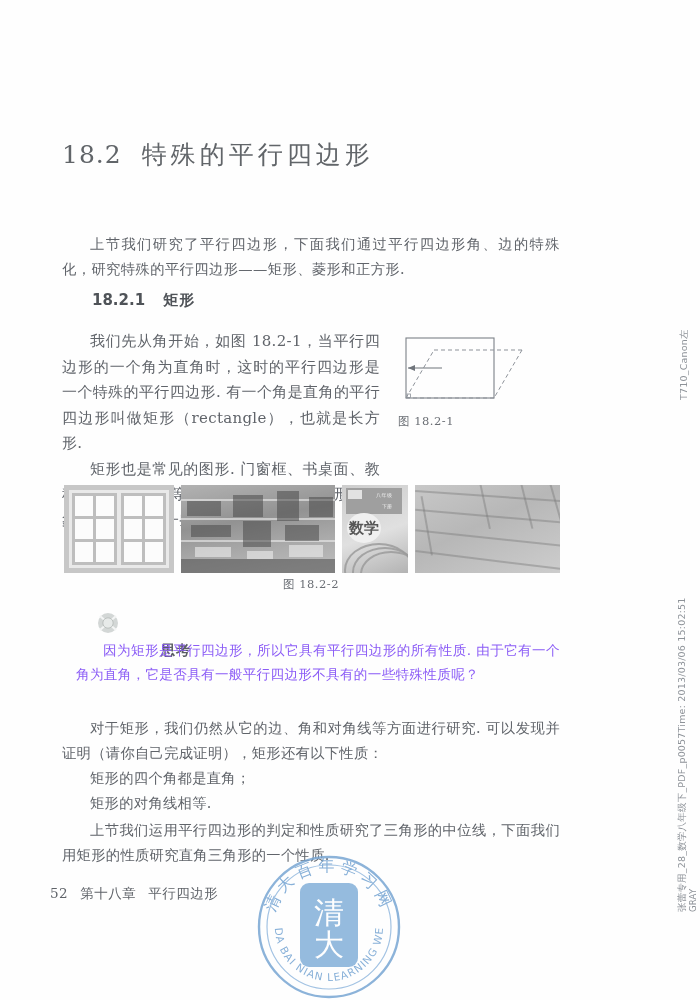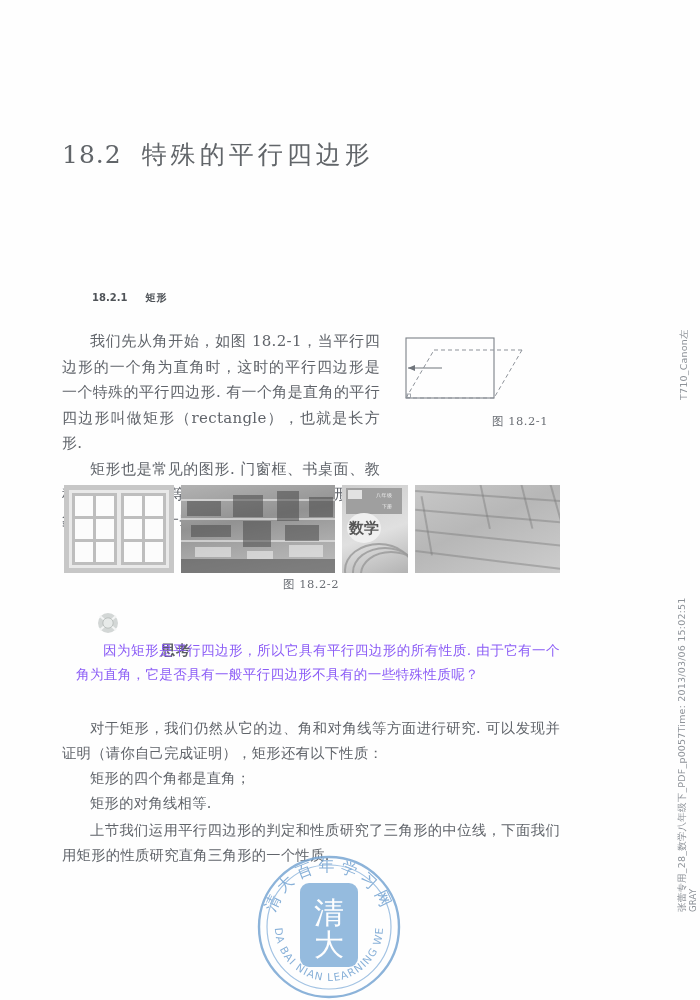--- a/index.html
+++ b/index.html
@@ -50,21 +50,21 @@
     text-indent: 28px;
     color: #60646a;
     letter-spacing: 0.4px;
   }
 
   
   .sub-head {
     position: absolute;
     left: 92px;
     top: 291px;
-    font-size: 10px;
+    font-size: 15px;
     font-weight: bold;
     color: #4f5358;
     font-family: "DejaVu Sans", "Liberation Sans", sans-serif;
     white-space: nowrap;
   }
   .sub-head .sub-ttl { margin-left: 18px; letter-spacing: 1px; }
 
   
   .body-col-1 {
     position: absolute;
@@ -83,21 +83,21 @@
   
   .fig1-wrap {
     position: absolute;
     left: 398px;
     top: 332px;
     width: 165px;
   }
   .fig1-canvas { width: 150px; height: 78px; display: block; }
   .fig-cap {
     margin-top: 4px;
-    text-align: right;
+    text-align: left;
     font-size: 11.5px;
     color: #6a6e74;
     letter-spacing: 0.5px;
     width: 150px;
   }
 
   
   .photos {
     position: absolute;
     left: 64px;
@@ -324,20 +324,21 @@
 </style>
 </head>
 <body>
 
 <div class="page">
 
   <div class="section-head">
     <span class="num">18.2</span><span class="ttl">特殊的平行四边形</span>
   </div>
 
+  <div class="intro">上节我们研究了平行四边形，下面我们通过平行四边形角、边的特殊化，研究特殊的平行四边形——矩形、菱形和正方形.</div>
 
   <div class="sub-head">
     <span>18.2.1</span><span class="sub-ttl">矩形</span>
   </div>
 
   <div class="body-col-1">
     <p>我们先从角开始，如图 18.2-1，当平行四边形的一个角为直角时，这时的平行四边形是一个特殊的平行四边形. 有一个角是直角的平行四边形叫做矩形（rectangle），也就是长方形.</p>
     <p>矩形也是常见的图形. 门窗框、书桌面、教科书封面、地砖等（图 18.2-2）都有矩形的形象. 你还能举出一些例子吗？</p>
   </div>
 
@@ -435,20 +436,23 @@
   <div class="think-body">因为矩形是平行四边形，所以它具有平行四边形的所有性质. 由于它有一个角为直角，它是否具有一般平行四边形不具有的一些特殊性质呢？</div>
 
   <div class="prop-para">对于矩形，我们仍然从它的边、角和对角线等方面进行研究. 可以发现并证明（请你自己完成证明），矩形还有以下性质：</div>
   <div class="prop-list">
     <div>矩形的四个角都是直角；</div>
     <div>矩形的对角线相等.</div>
   </div>
 
   <div class="closing">上节我们运用平行四边形的判定和性质研究了三角形的中位线，下面我们用矩形的性质研究直角三角形的一个性质.</div>
 
+  <div class="footer">
+    <span class="pg">52</span><span class="ch">第十八章</span><span>平行四边形</span>
+  </div>
 
   <div class="vmeta vmeta-top">T710_Canon左</div>
   <div class="vmeta vmeta-main">张蕾专用_28_数学八年级下_PDF_p0057Time: 2013/03/06 15:02:51</div>
   <div class="vmeta vmeta-gray">GRAY</div>
 
   <svg class="seal" viewBox="0 0 152 152">
     <defs>
       <path id="arcTop" d="M 20,76 A 56,56 0 0 1 132,76"></path>
       <path id="arcBot" d="M 22,76 A 54,54 0 0 0 130,76"></path>
     </defs>

